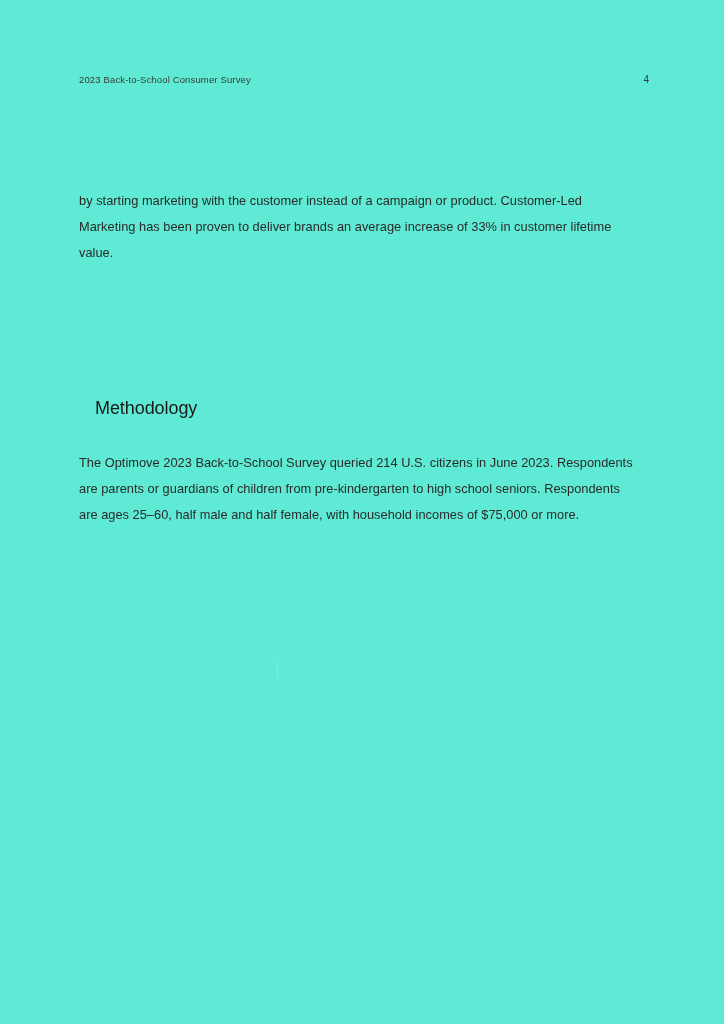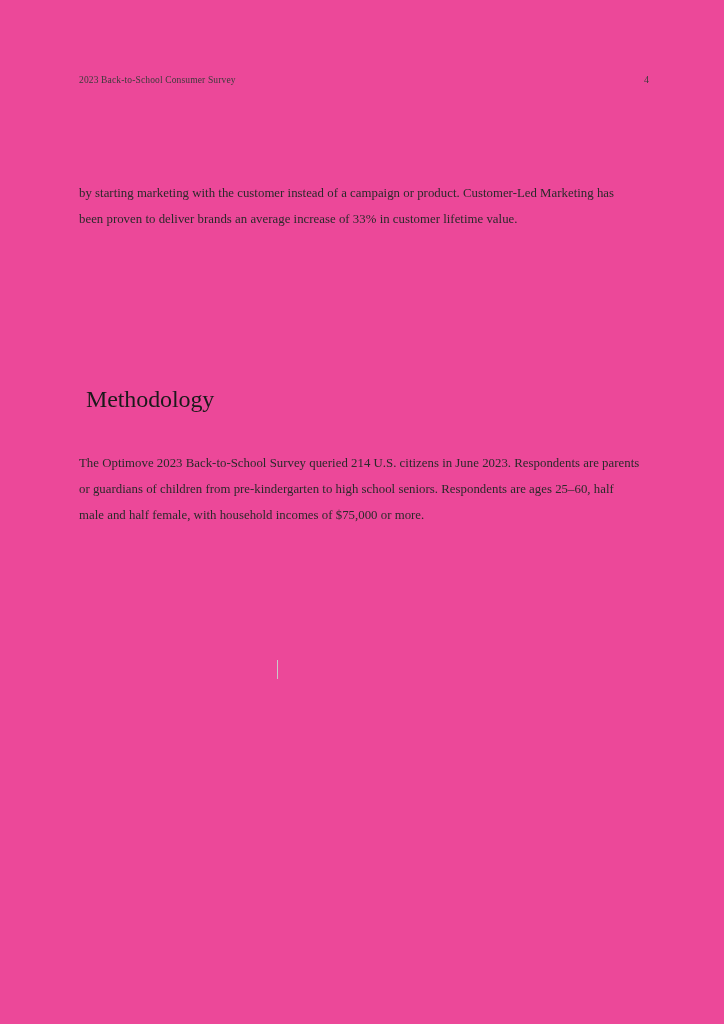--- a/index.html
+++ b/index.html
@@ -10,24 +10,23 @@
 
   body {
     font-family: "Liberation Sans", sans-serif;
     -webkit-font-smoothing: antialiased;
   }
 
   .page {
     position: relative;
     width: 724px;
     height: 1024px;
-    background: #ec4899;
+    background: #5eead4;
     overflow: hidden;
     box-sizing: border-box;
-    font-family: Liberation Serif, serif;
   }
 
   
   .running-header {
     position: absolute;
     left: 79px;
     top: 74px;
     width: 570px;
     display: flex;
     align-items: baseline;
@@ -57,30 +56,30 @@
 
   .body-paragraph {
     font-size: 12.8px;
     line-height: 26px;
     color: #2a2a2a;
     letter-spacing: 0.002em;
     margin: 0;
   }
 
   .section-heading {
-    font-size: 24px;
+    font-size: 18px;
     line-height: 28px;
     font-weight: 500;
     color: #1a1a1a;
     letter-spacing: -0.004em;
-    margin: 7px;
+    margin: 16px;
   }
 
   
-  .block-intro   { position: absolute; left: 0;  top: 8px;   width: 562px; }
+  .block-intro   { position: absolute; left: 0;  top: 16px;   width: 562px; }
   .block-heading { position: absolute; left: 0;  top: 206px; width: 562px; }
   .block-method  { position: absolute; left: 0;  top: 278px; width: 562px; }
 
   
   .text-caret {
     position: absolute;
     left: 277px;
     top: 660px;
     width: 1px;
     height: 19px;

